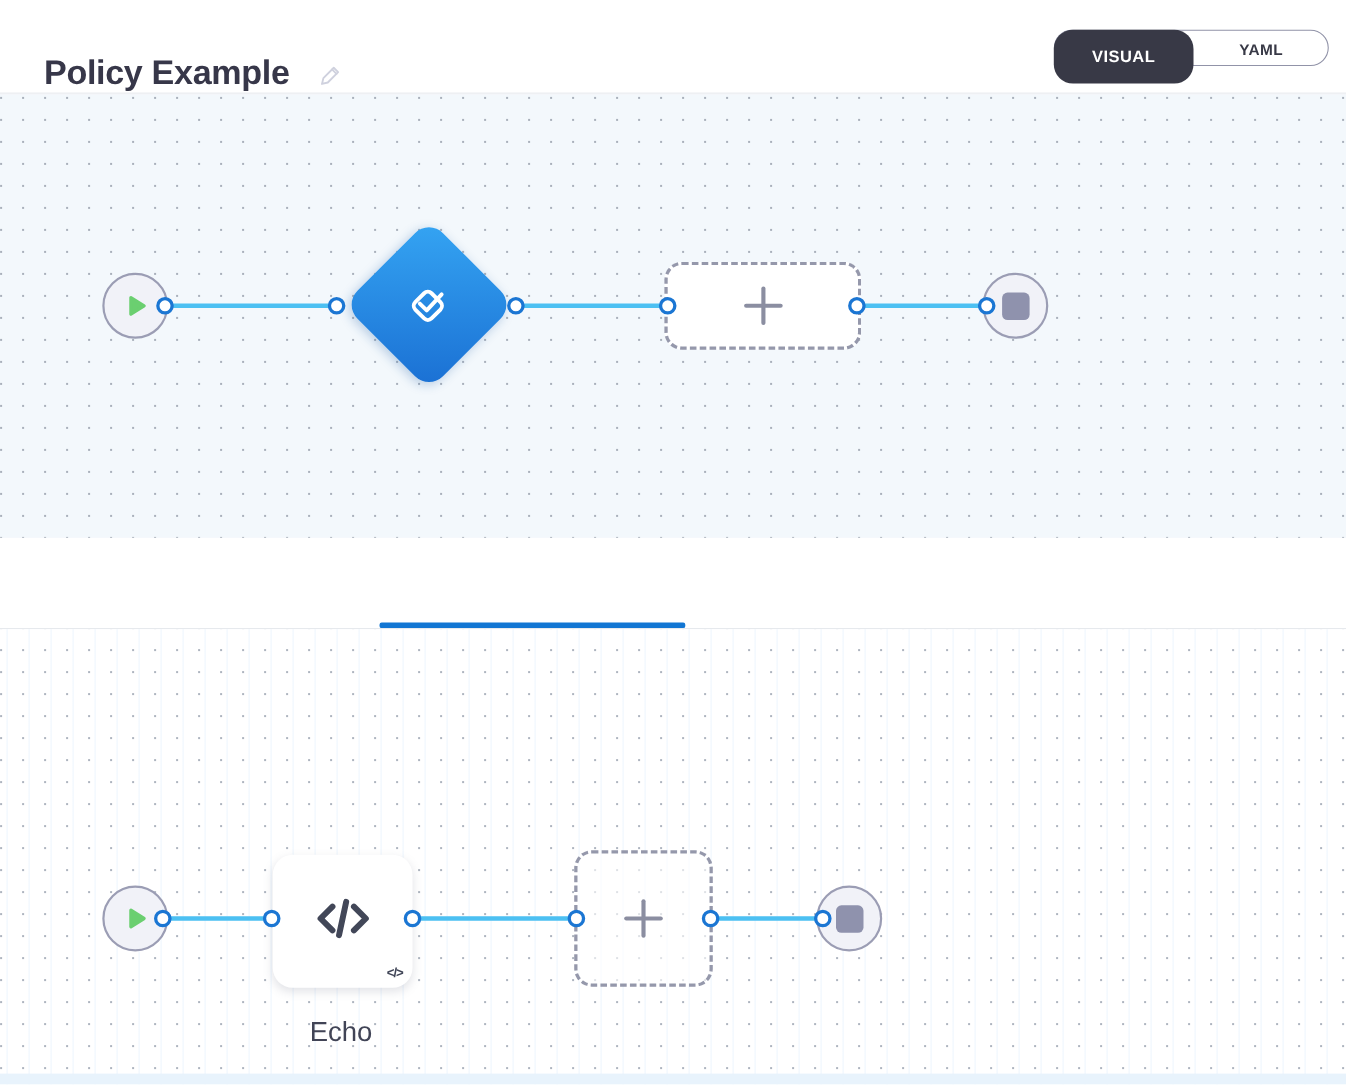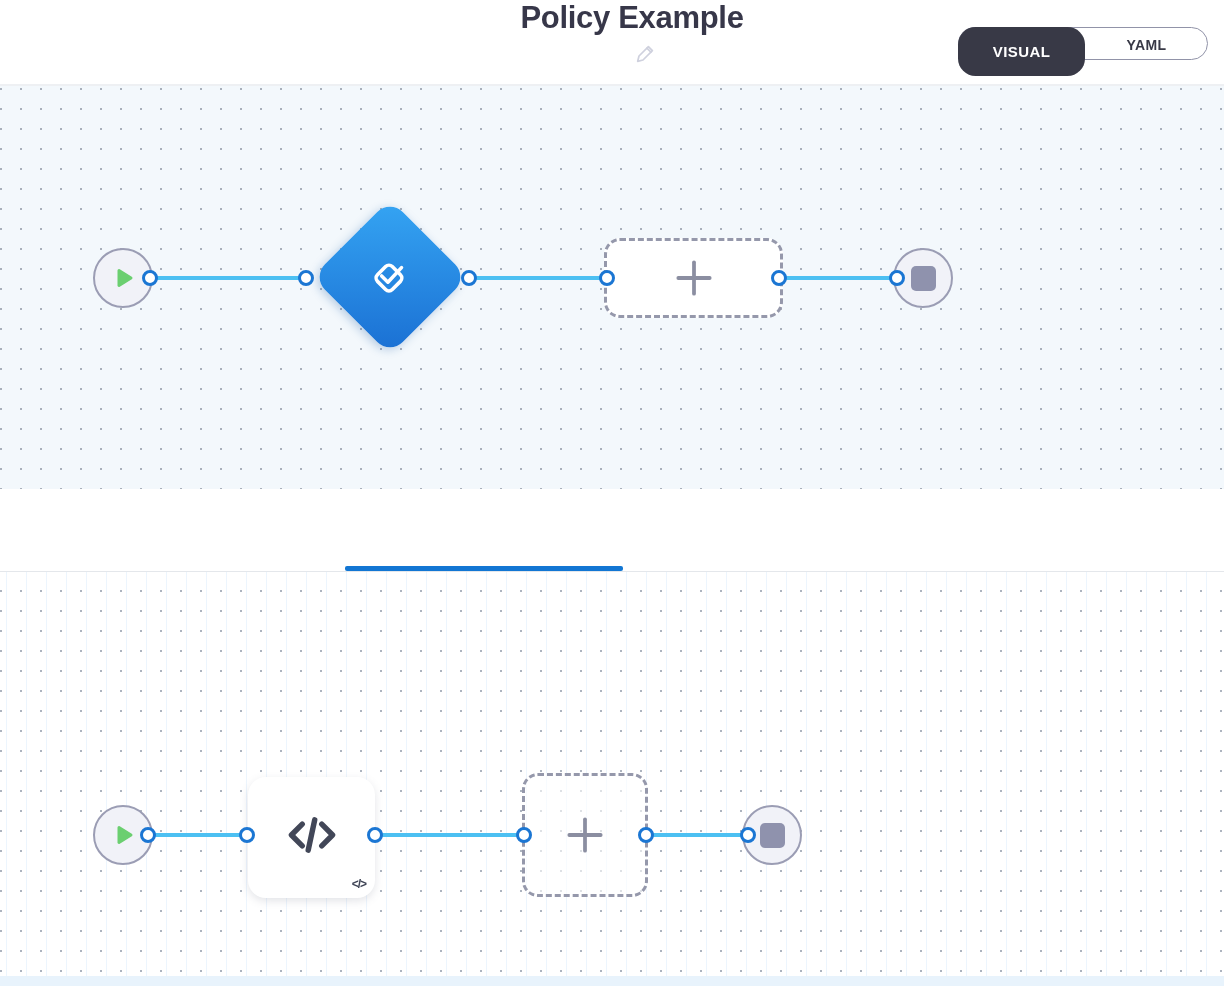--- a/index.html
+++ b/index.html
@@ -4,21 +4,21 @@
 <style>
   * { margin:0; padding:0; box-sizing:border-box; }
   html,body { width:1224px; height:986px; overflow:hidden; }
   body { font-family:"Liberation Sans","DejaVu Sans",sans-serif; background:#fff; }
   .app { position:relative; width:1224px; height:986px; }
 
   
   .header {
     position:relative; height:86px; background:#fff;
     border-bottom:2px solid #eef0f3;
-    display:flex; align-items:center; padding-left:40px;flex-direction:column;
+    display:flex; align-items:flex-end; padding-left:40px;
   }
   .page-title { font-size:31px; font-weight:700; color:#373749; letter-spacing:-0.3px; }
   .edit-pencil { margin-left:27px; margin-top:6px; cursor:pointer; }
 
   .toggle {
     position:absolute; top:27px; right:16px; width:250px; height:33px;
     border:1px solid #9193a8; border-radius:17px; background:#fff;
   }
   .toggle-visual {
     position:absolute; left:-1px; top:-1px; width:127px; height:49px;
@@ -210,17 +210,18 @@
       <div class="stop-square"></div>
     </div>
 
     <div class="port" style="left:140px; top:255px;"></div>
     <div class="port" style="left:239px; top:255px;"></div>
     <div class="port" style="left:367px; top:255px;"></div>
     <div class="port" style="left:516px; top:255px;"></div>
     <div class="port" style="left:638px; top:255px;"></div>
     <div class="port" style="left:740px; top:255px;"></div>
 
+    <div class="node-label" style="left:200px; top:352px;">Echo</div>
 
     <div class="bottom-strip"></div>
   </div>
 
 </div>
 
 </body></html>

